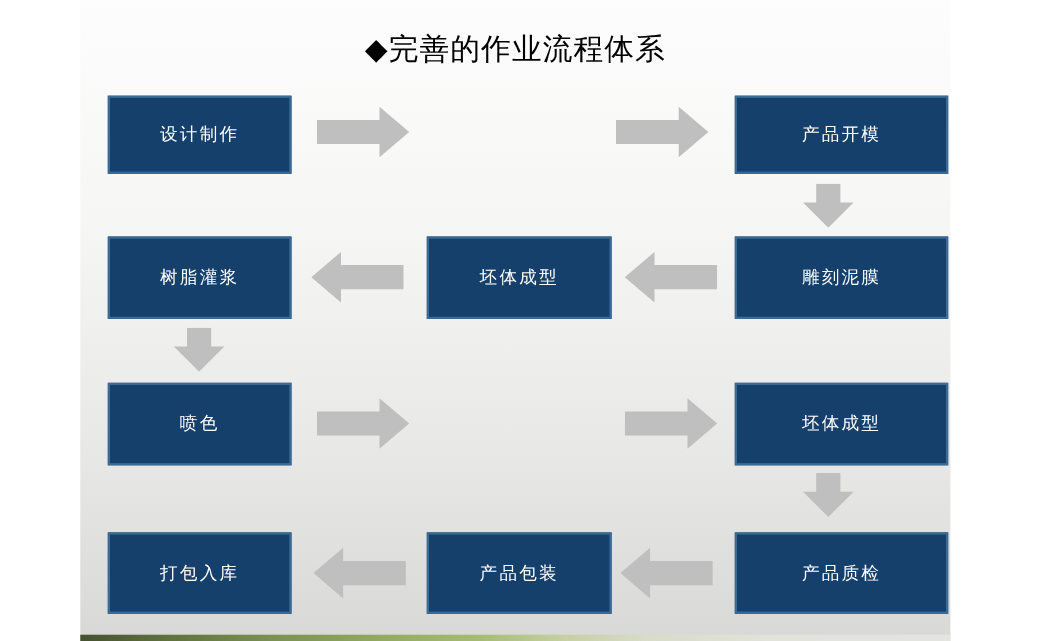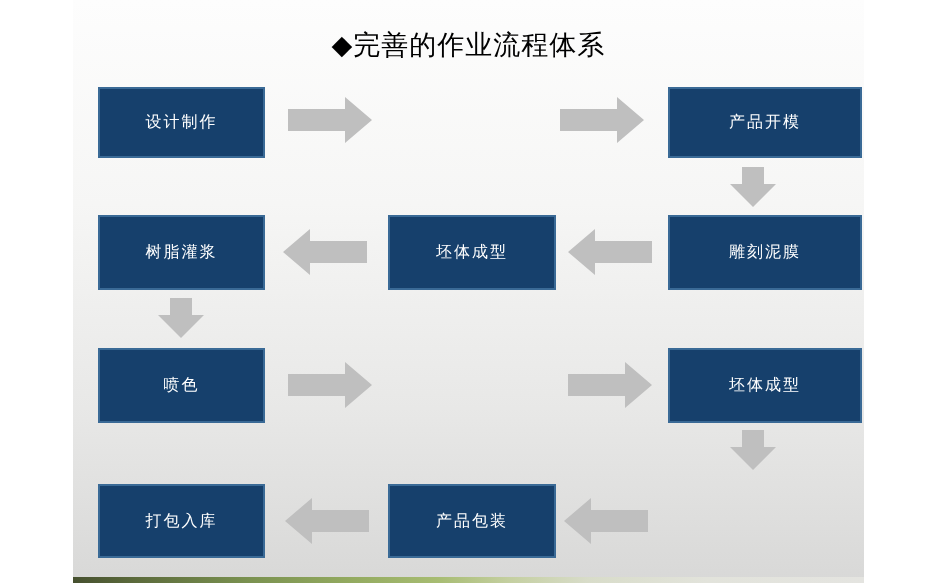--- a/index.html
+++ b/index.html
@@ -65,20 +65,21 @@
 
   <div class="box r2 c1">树脂灌浆</div>
   <div class="box r2 c2">坯体成型</div>
   <div class="box r2 c3">雕刻泥膜</div>
 
   <div class="box r3 c1">喷色</div>
   <div class="box r3 c3">坯体成型</div>
 
   <div class="box r4 c2">产品包装</div>
   <div class="box r4 c1">打包入库</div>
+  <div class="box r4 c3">产品质检</div>
 
   <svg class="arrow" style="left:288px;top:97px" width="84" height="46">
       <polygon points="0,12 57,12 57,0 84,23 57,46 57,34 0,34"></polygon>
     </svg>
   <svg class="arrow" style="left:560px;top:97px" width="84" height="46">
       <polygon points="0,12 57,12 57,0 84,23 57,46 57,34 0,34"></polygon>
     </svg>
 
   <svg class="arrow" style="left:730px;top:167px" width="46" height="40">
       <polygon points="12,0 34,0 34,17 46,17 23,40 0,17 12,17"></polygon>

